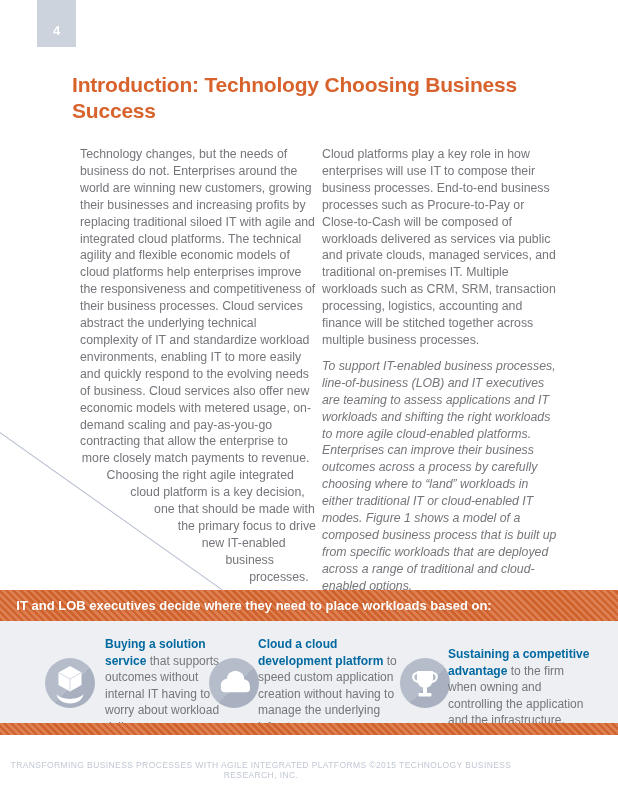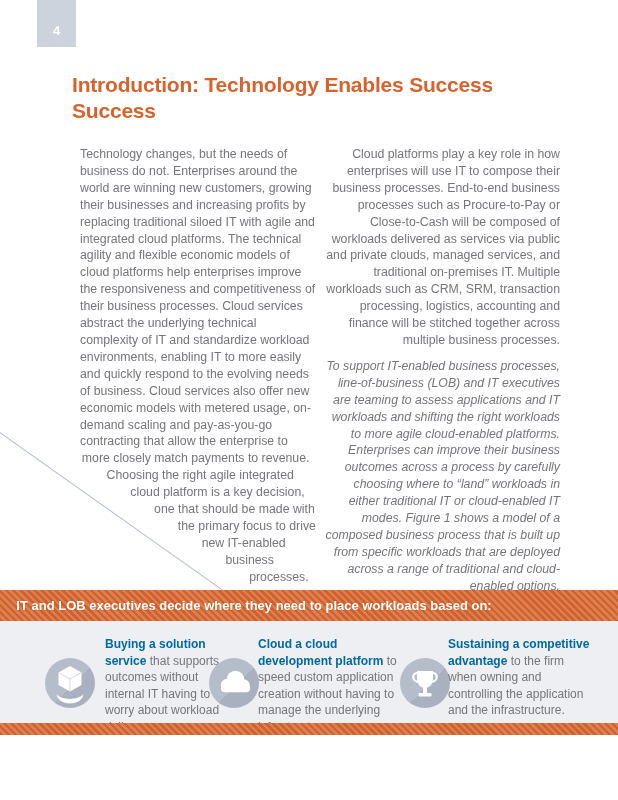--- a/index.html
+++ b/index.html
@@ -16,21 +16,21 @@
   .doc-title {
     position:absolute; left:72px; top:72px; width:500px;
     color:#d8622c; font-weight:bold; font-size:21px; line-height:26px;
     letter-spacing:-0.2px;
   }
   .col {
     position:absolute; top:146px; font-size:12.3px; line-height:16.9px;
     color:#75767b; text-align:left;
   }
   .col-left  { left:80px;  width:236px; }
-  .col-right { left:322px; width:238px;text-align:right; }
+  .col-right { left:322px; width:238px; }
   .col-right p + p { margin-top:9px;font-style:italic; }
   .diag-spacer {
     float:left; width:170px; height:450px;
     shape-outside: polygon(0 329px, 170px 450px, 0 450px);
     shape-margin:8px;
   }
   .diag-line {
     position:absolute; left:0; top:432px; width:273px; height:0;
     border-top:1px solid #b5bdcf;
     transform:rotate(35.3deg); transform-origin:0 0;
@@ -56,41 +56,41 @@
     top:37px;
   }
   .icon-circle svg { position:absolute; left:0; top:0; }
   .card-text {
     position:absolute; top:15px; font-size:12px; line-height:16.6px;
     color:#75767b;
   }
   .card-lead { font-weight:bold; color:#0369a1; }
   .icon1 { left:45px; }  .text1 { left:105px; width:128px; }
   .icon2 { left:209px; } .text2 { left:258px; width:147px; }
-  .icon3 { left:400px; } .text3 { left:448px; width:142px; }
+  .icon3 { left:400px; } .text3 { left:448px; width:142px;margin-top:10px; }
   .bottom-stripe {
     position:absolute; left:0; top:723px; width:618px; height:12px;
     background:#d0622e;
     background-image:repeating-linear-gradient(45deg,#d0622e 0px,#d0622e 2.5px,#dd7f50 2.5px,#dd7f50 5px);
   }
   .footer-line {
     position:absolute; left:0; top:760px; width:522px; text-align:center;
     color:#c1c7d3; font-size:8.5px; letter-spacing:0.4px;
   }
 </style>
 </head>
 <body>
 
 <div class="page">
 
   <div class="pagenum-box">
     <span>4</span>
   </div>
 
-  <h1 class="doc-title">Introduction: Technology Enables Success Success</h1>
+  <h1 class="doc-title">Introduction: Technology Choosing Business Success</h1>
 
   <div class="diag-line"></div>
 
   <div class="col col-left">
     <div class="diag-spacer"></div>
     <p>Technology changes, but the needs of business do not. Enterprises around the world are winning new customers, growing their businesses and increasing profits by replacing traditional siloed IT with agile and integrated cloud platforms. The technical agility and flexible economic models of cloud platforms help enterprises improve the responsiveness and competitiveness of their business processes. Cloud services abstract the underlying technical complexity of IT and standardize workload environments, enabling IT to more easily and quickly respond to the evolving needs of business. Cloud services also offer new economic models with metered usage, on-demand scaling and pay-as-you-go contracting that allow the enterprise to more closely match payments to revenue. Choosing the right agile integrated cloud platform is a key decision, one that should be made with the primary focus to drive new IT-enabled business processes.</p>
   </div>
 
   <div class="col col-right">
     <p>Cloud platforms play a key role in how enterprises will use IT to compose their business processes. End-to-end business processes such as Procure-to-Pay or Close-to-Cash will be composed of workloads delivered as services via public and private clouds, managed services, and traditional on-premises IT. Multiple workloads such as CRM, SRM, transaction processing, logistics, accounting and finance will be stitched together across multiple business processes.</p>
@@ -137,14 +137,15 @@
       </svg>
     </div>
     <div class="card-text text3">
       <span class="card-lead">Sustaining a competitive advantage</span><span> to the firm when owning and controlling the application and the infrastructure.</span>
     </div>
 
   </div>
 
   <div class="bottom-stripe"></div>
 
+  <div class="footer-line">TRANSFORMING BUSINESS PROCESSES WITH AGILE INTEGRATED PLATFORMS ©2015 TECHNOLOGY BUSINESS RESEARCH, INC.</div>
 
 </div>
 
 </body></html>

